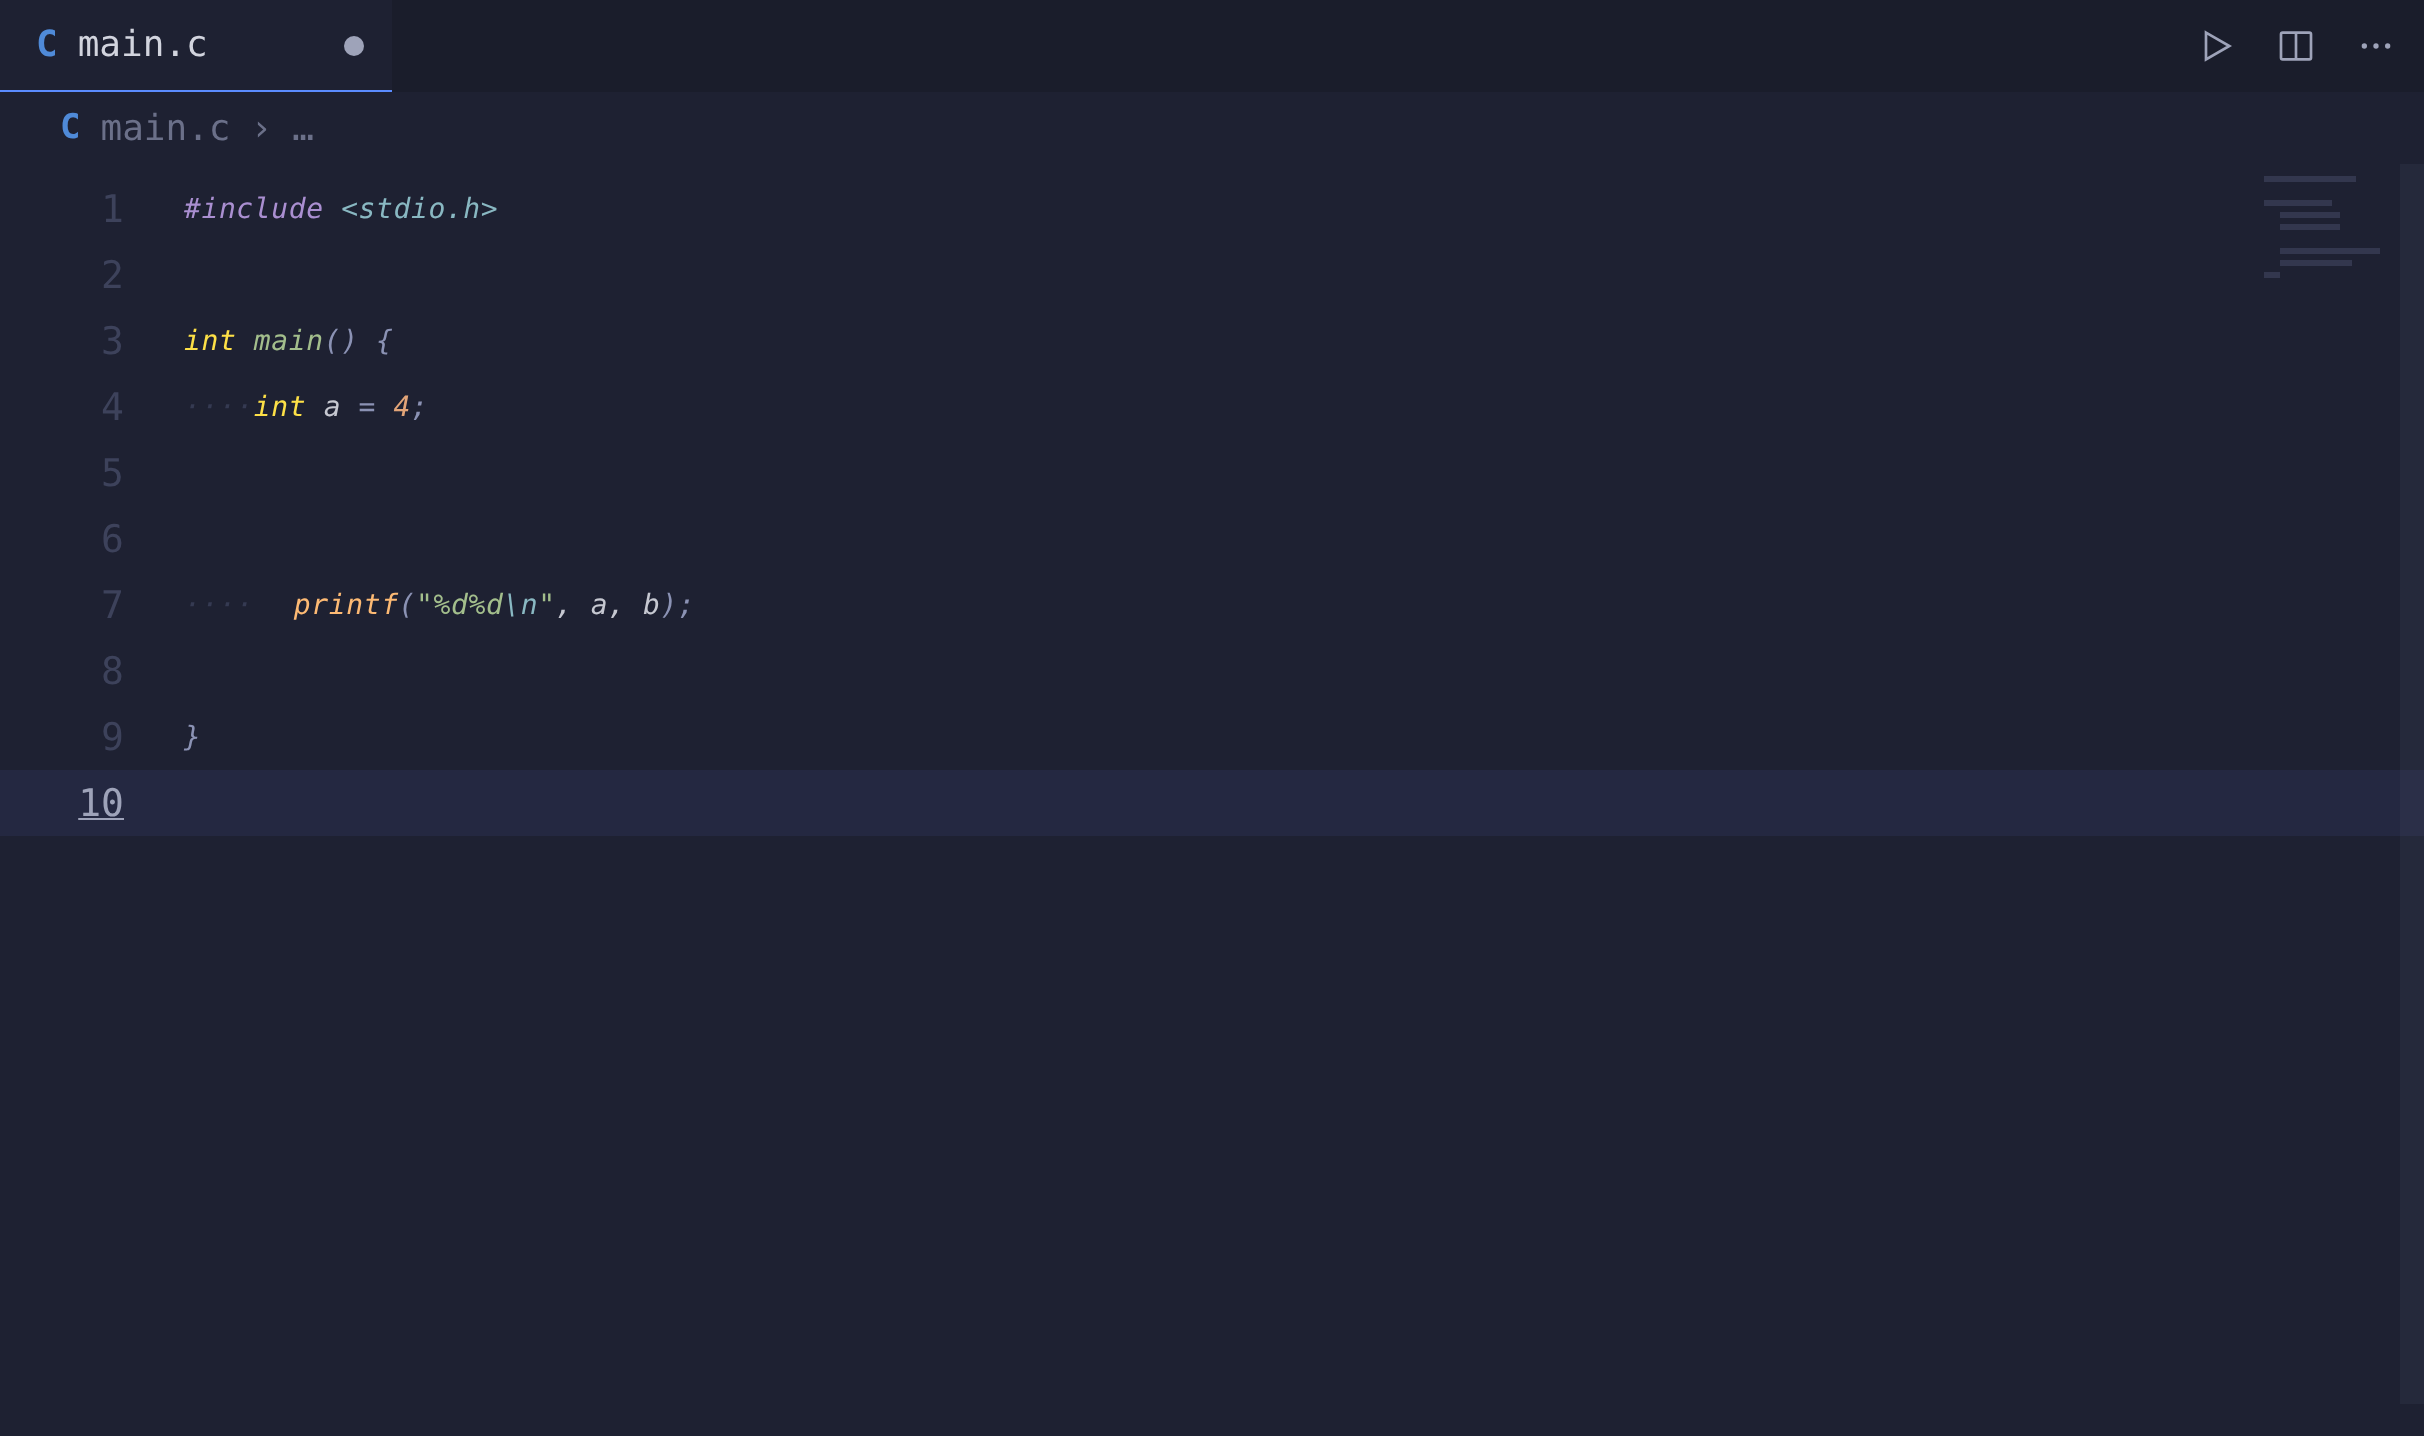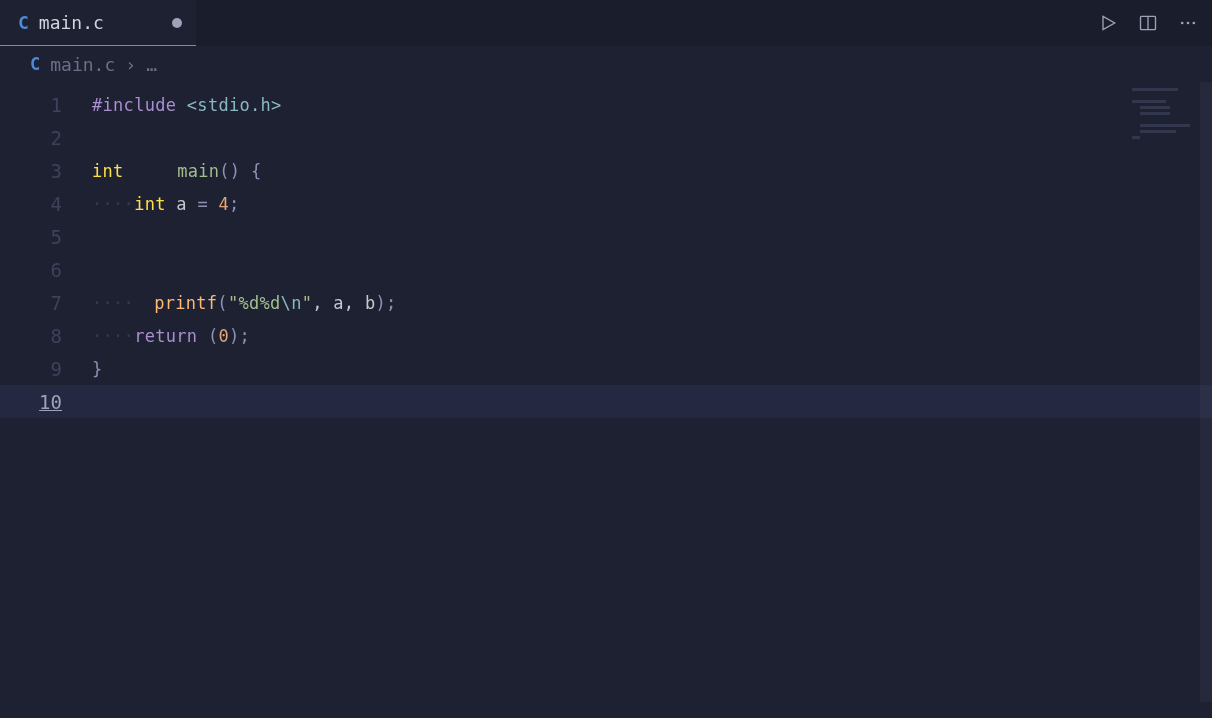--- a/index.html
+++ b/index.html
@@ -92,29 +92,30 @@
     text-align: right;
     padding-right: 30px;
     color: #3d425b;
     font-size: 19px;
     user-select: none;
   }
   .line.current .gutter { color: #9ea3b9; text-decoration: underline; }
   .line.current { background: #242841; }
   .code {
     white-space: pre;
-    font-size: 17px;
+    font-size: 14px;
     letter-spacing: 0.3px;
     flex: 1;
+    font-style: italic;
   }
   .ws { color: #353a52; }
   .kw-directive { color: #aa8fd1; }
   .kw-type { color: #fde047; }
   .include-path { color: #89b8c2; }
-  .func { color: #a3be8c; margin-left: 43px; }
+  .func { color: #a3be8c; }
   .func-call { color: #fdba74; margin-left: 20px; }
   .punct { color: #8b92b4; }
   .ident { color: #c6c8d1; }
   .num { color: #e2a478; }
   .str { color: #a3be8c; }
   .esc { color: #89b8c2; }
   .brace { color: #8b92b4; }
 
   .minimap {
     position: absolute;
@@ -200,21 +201,20 @@
     <div class="line">
       <div class="gutter">6</div>
       <div class="code"></div>
     </div>
     <div class="line">
       <div class="gutter">7</div>
       <div class="code"><span class="ws">····</span><span class="func-call">printf</span><span class="punct">(</span><span class="str">"</span><span class="str">%d%d</span><span class="esc">\n</span><span class="str">"</span><span class="ident">, a, b</span><span class="punct">);</span></div>
     </div>
     <div class="line">
       <div class="gutter">8</div>
-      <div class="code"><span class="ws">····</span><span class="kw-directive">return</span><span class="punct"> (</span><span class="num">0</span><span class="punct">);</span></div>
     </div>
     <div class="line">
       <div class="gutter">9</div>
       <div class="code"><span class="brace">}</span></div>
     </div>
     <div class="line current">
       <div class="gutter">10</div>
       <div class="code"></div>
     </div>
   </div>

